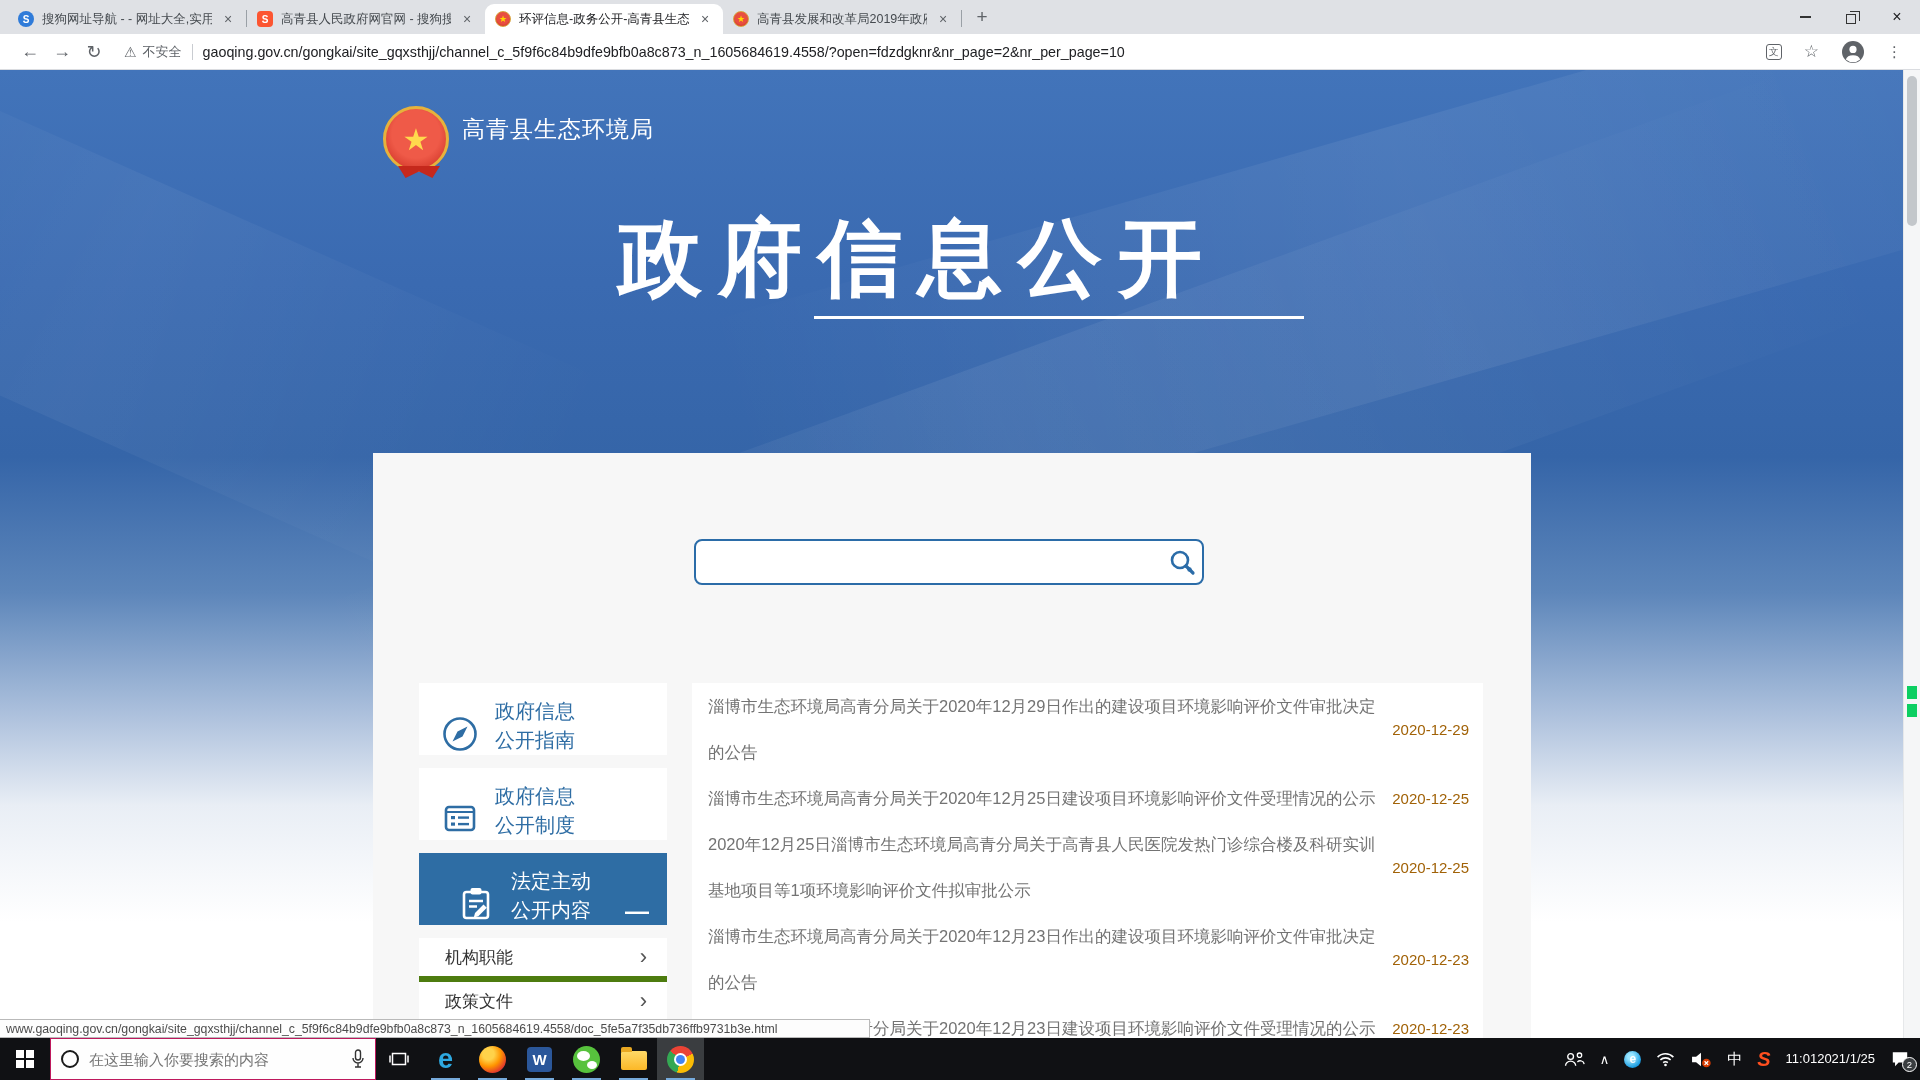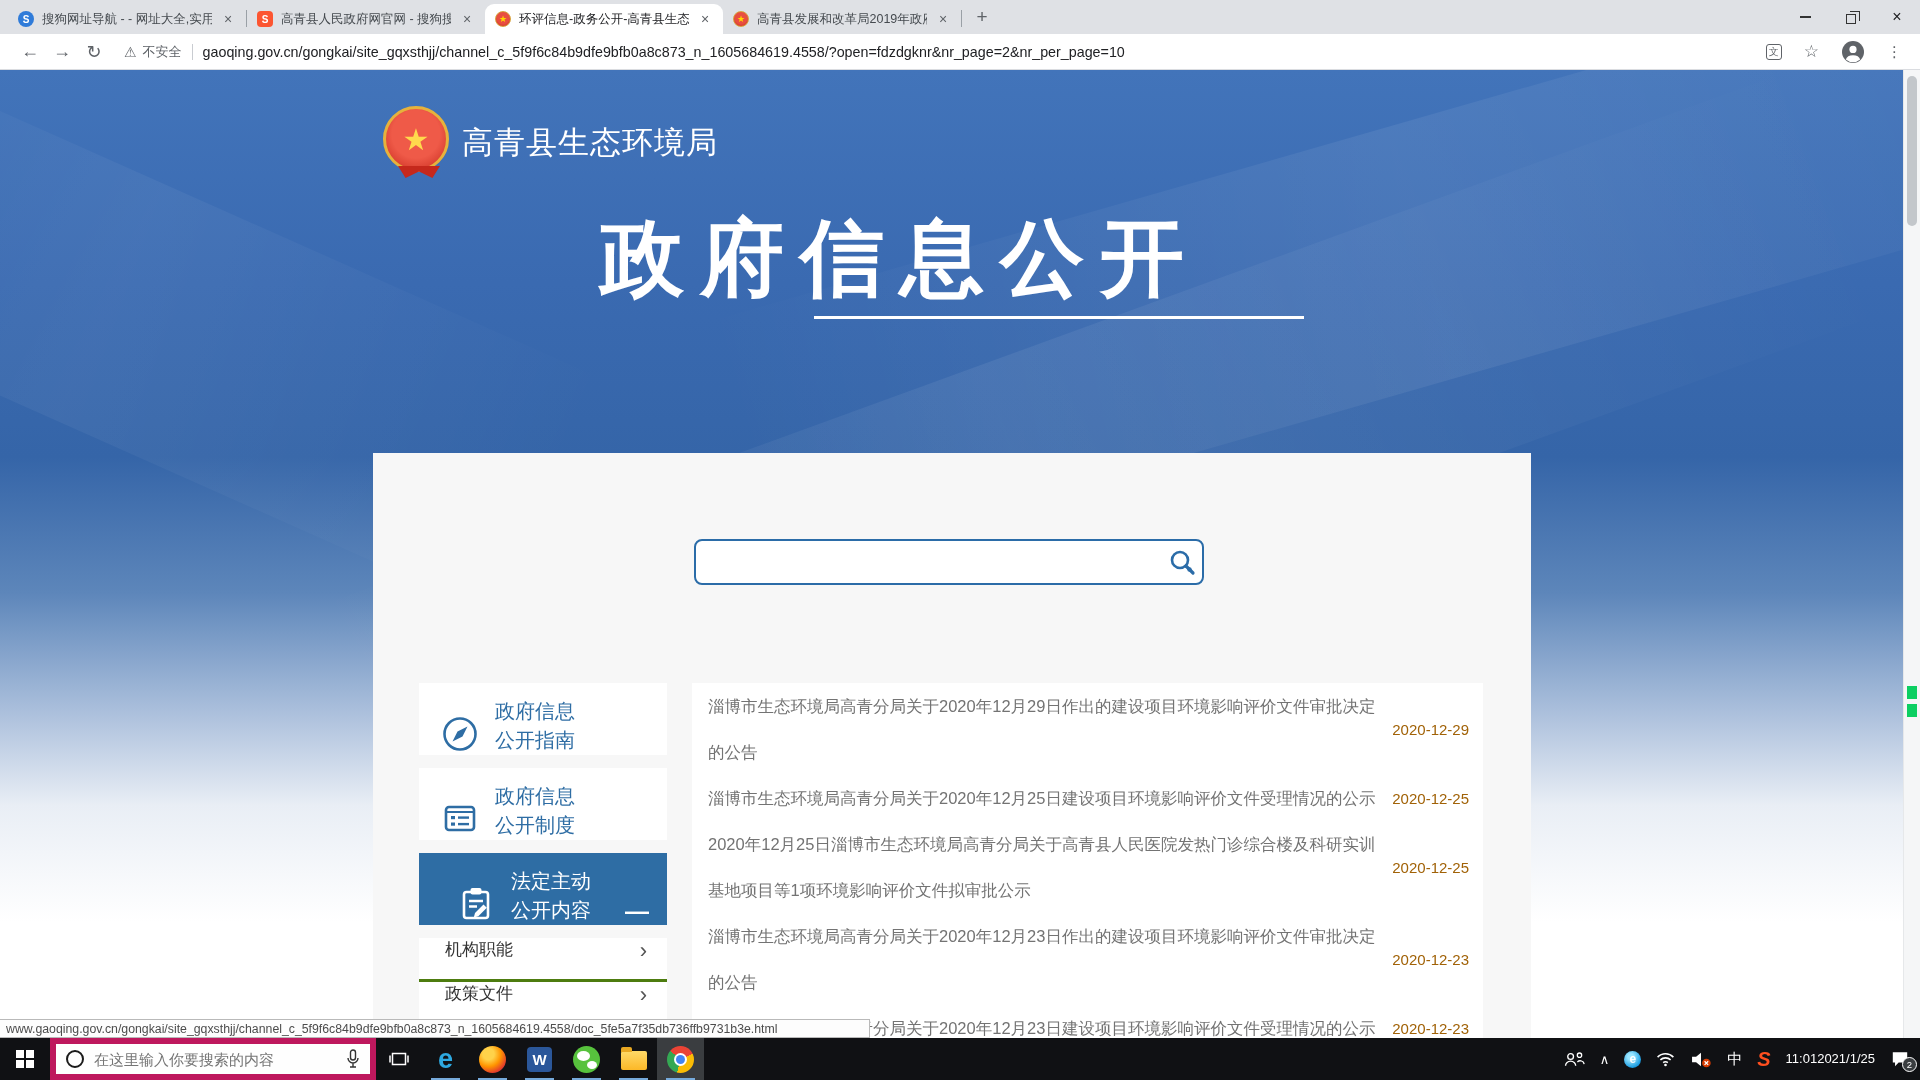--- a/index.html
+++ b/index.html
@@ -42,39 +42,39 @@
     background:linear-gradient(180deg,#4274ba 0%,#3a6ab1 22%,#3565a8 40%,#5d86ba 54%,#a9bedb 66%,#e9eef5 76%,#ffffff 88%); }
   .wave { position:absolute; width:1600px; height:260px; background:linear-gradient(90deg,rgba(255,255,255,0) 0%,rgba(255,255,255,.07) 45%,rgba(255,255,255,0) 100%); transform:rotate(-16deg); pointer-events:none; }
   .wave.w1 { left:700px; top:30px; }
   .wave.w2 { left:300px; top:260px; transform:rotate(-20deg); }
   .wave.w3 { left:-300px; top:120px; width:900px; transform:rotate(24deg); opacity:.7; }
 
   .site-logo { position:absolute; left:383px; top:36px; width:66px; height:66px; border-radius:50%;
     background:radial-gradient(circle at 50% 42%, #ef5a48 0 52%, #c5281c 100%); border:3px solid #e6b23c;
     display:flex; align-items:center; justify-content:center; color:#ffd94d; font-size:30px; }
   .site-logo::after { content:""; position:absolute; left:12px; bottom:-9px; width:42px; height:12px; background:#c5281c; clip-path:polygon(0 0,100% 0,82% 100%,50% 45%,18% 100%); }
-  .site-name { position:absolute; left:462px; top:52px; font-size:31px; color:#fff; letter-spacing:1px;font-family:Liberation Mono, monospace; }
-  .hero-title { position:absolute; left:600px; top:132px; width:618px; text-align:left; font-size:84px; font-weight:bold; color:#fff; letter-spacing:16px; white-space:nowrap; }
+  .site-name { position:absolute; left:462px; top:44px; font-size:23px; color:#fff; letter-spacing:1px;font-family:Liberation Mono, monospace; }
+  .hero-title { position:absolute; left:600px; top:132px; width:618px; text-align:right; font-size:84px; font-weight:bold; color:#fff; letter-spacing:16px; white-space:nowrap; }
   .hero-underline { position:absolute; left:814px; top:246px; width:490px; height:3px; background:#fff; }
 
   
   .card { position:absolute; left:373px; top:383px; width:1158px; height:585px; background:#f7f7f7; }
   .search-box { position:absolute; left:321px; top:86px; width:510px; height:46px; background:#fff; border:2px solid #2b6ca8; border-radius:8px; display:flex; align-items:center; }
   .search-input { flex:1; height:100%; border:none; outline:none; background:transparent; font-size:16px; padding:0 12px; }
   .search-btn { width:40px; height:100%; display:flex; align-items:center; justify-content:center; }
 
   .sidebar { position:absolute; left:46px; top:230px; width:248px; }
   .side-item { height:72px; background:#fff; display:flex; align-items:flex-end; margin-bottom:13px; }
   .side-item .s-icon { margin-left:20px; width:42px; height:42px; flex:none; }
   .side-labels { margin-left:14px; font-size:20px; line-height:29px; color:#2e6da4; font-weight:500; }
   .side-item.active { background:#2e6da4;padding-left:16px; }
   .side-item.active .side-labels { color:#fff; }
   .collapse-glyph { margin-left:auto; margin-right:18px; color:#fff; font-size:24px; font-weight:bold; }
   .submenu { background:#fff; height:114px; }
-  .submenu-row { height:44px; display:flex; align-items:flex-start; padding:0 20px 0 26px; font-size:17px; color:#333; border-bottom:3px solid #4d7c0f; }
+  .submenu-row { height:44px; display:flex; align-items:center; padding:0 20px 0 26px; font-size:17px; color:#333; border-bottom:6px solid #4d7c0f; }
   .submenu-chevron { margin-left:auto; font-size:22px; color:#555; }
 
   .doc-list { position:absolute; left:319px; top:230px; width:791px; background:#fff; padding-bottom:40px; }
   .doc-row { display:flex; align-items:center; padding:0 14px 0 16px; }
   .doc-title { width:672px; font-size:16.5px; color:#737373; line-height:46px; }
   .doc-date { margin-left:auto; font-size:15px; color:#a16207; white-space:nowrap; }
 
   
   .scrollbar { position:absolute; right:0; top:70px; width:17px; height:968px; background:#f5f6f7; border-left:1px solid #e6e8ea; }
   .scroll-thumb { position:absolute; left:3px; top:6px; width:10px; height:150px; background:#c3c7cb; border-radius:6px; }
@@ -82,21 +82,21 @@
   .scroll-mark.m1 { top:616px; } .scroll-mark.m2 { top:634px; }
 
   
   .status-bar { position:absolute; left:0; top:1019px; width:870px; height:19px; background:#fdfdfd; border:1px solid #b9b9b9; border-left:none; display:flex; align-items:center; padding:0 6px; font-size:12.3px; color:#4c4c4c; white-space:nowrap; overflow:hidden; }
 
   
   .taskbar { position:absolute; left:0; top:1038px; width:1920px; height:42px; background:#101114; display:flex; align-items:center; color:#fff; }
   .start-btn { width:50px; height:42px; display:flex; align-items:center; justify-content:center; }
   .win-logo { display:grid; grid-template-columns:8px 8px; grid-template-rows:8px 8px; gap:1.5px; }
   .win-logo span { background:#fff; }
-  .tb-search { width:326px; height:42px; background:#fefefe; border:6px solid #be185d; display:flex; align-items:center; gap:10px; padding:0 10px; }
+  .tb-search { width:326px; height:42px; background:#fefefe; border:1px solid #be185d; display:flex; align-items:center; gap:10px; padding:0 10px; }
   .cortana-ring { width:18px; height:18px; border:2px solid #1a1a1a; border-radius:50%; flex:none; }
   .tb-search input { border:none; outline:none; background:transparent; font-size:15px; color:#222; flex:1; font-family:inherit; }
   .mic-ic { flex:none; }
   .taskview-btn { width:46px; height:42px; display:flex; align-items:center; justify-content:center; }
   .apps { display:flex; }
   .app { width:47px; height:42px; display:flex; align-items:center; justify-content:center; position:relative; }
   .app::after { content:""; position:absolute; bottom:0; left:9px; right:9px; height:2.5px; background:#76aadb; }
   .app.chrome-app { background:#3a3d40; }
   .edge-e { font-size:27px; font-weight:bold; color:#2da8e0; line-height:1; }
   .firefox-ball { width:27px; height:27px; border-radius:50%; background:radial-gradient(circle at 35% 30%, #ffd24a 0 22%, #ff9500 48%, #e33d2a 74%, #86387a 100%); }

